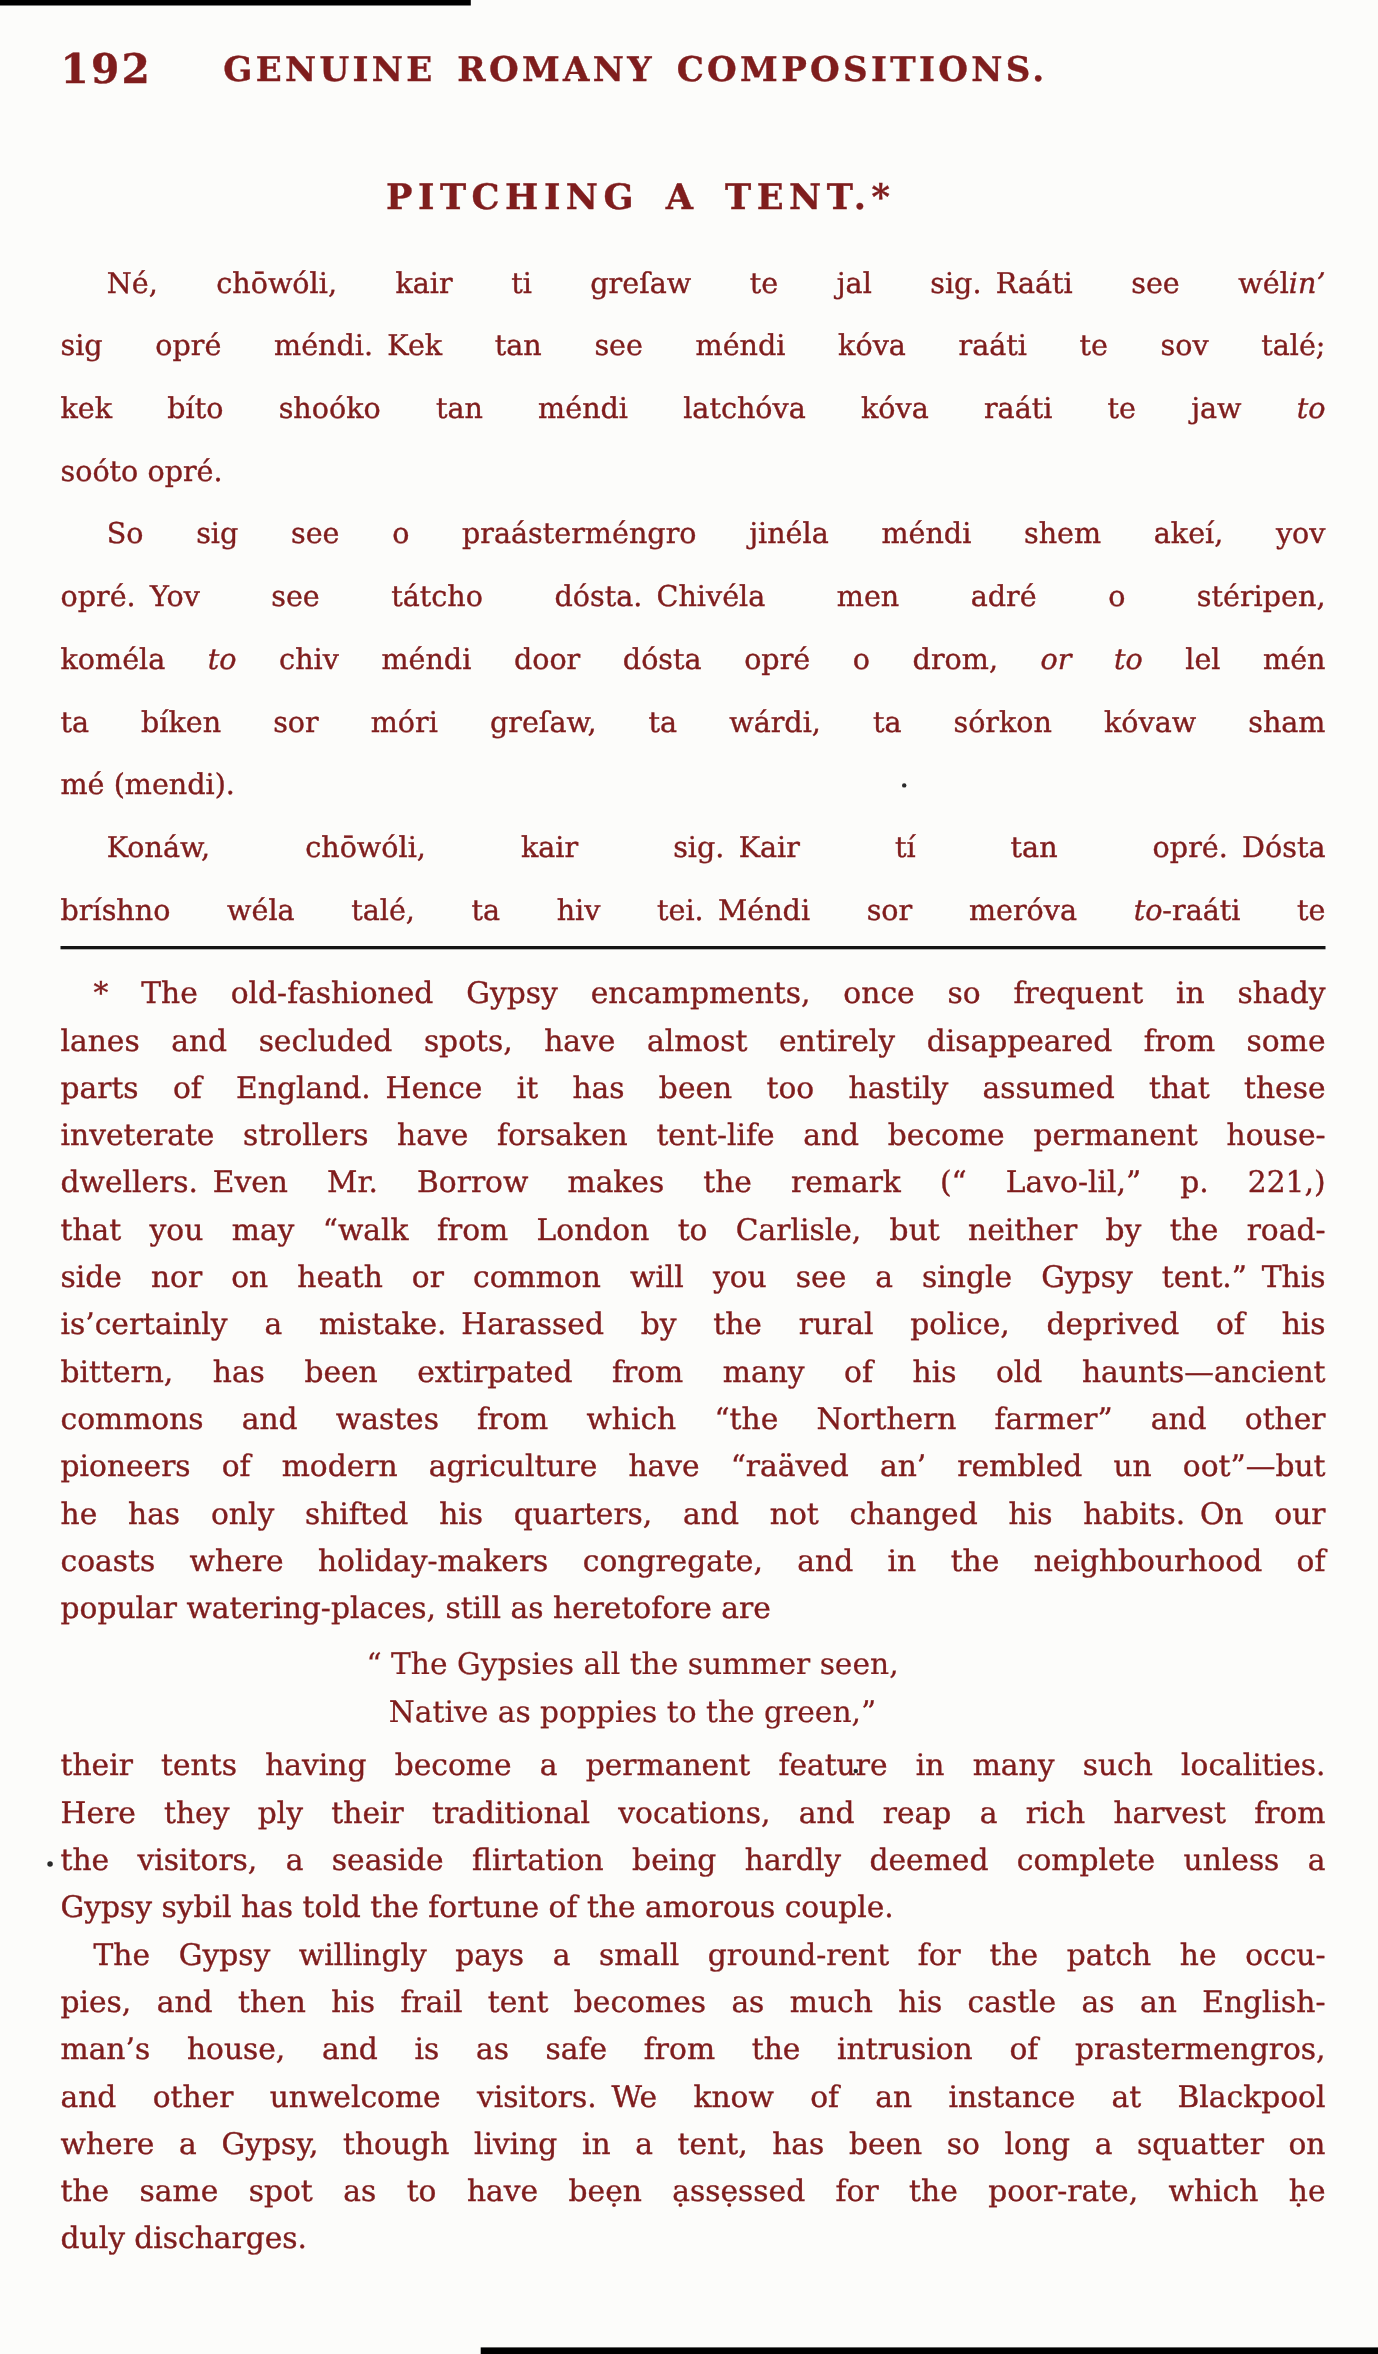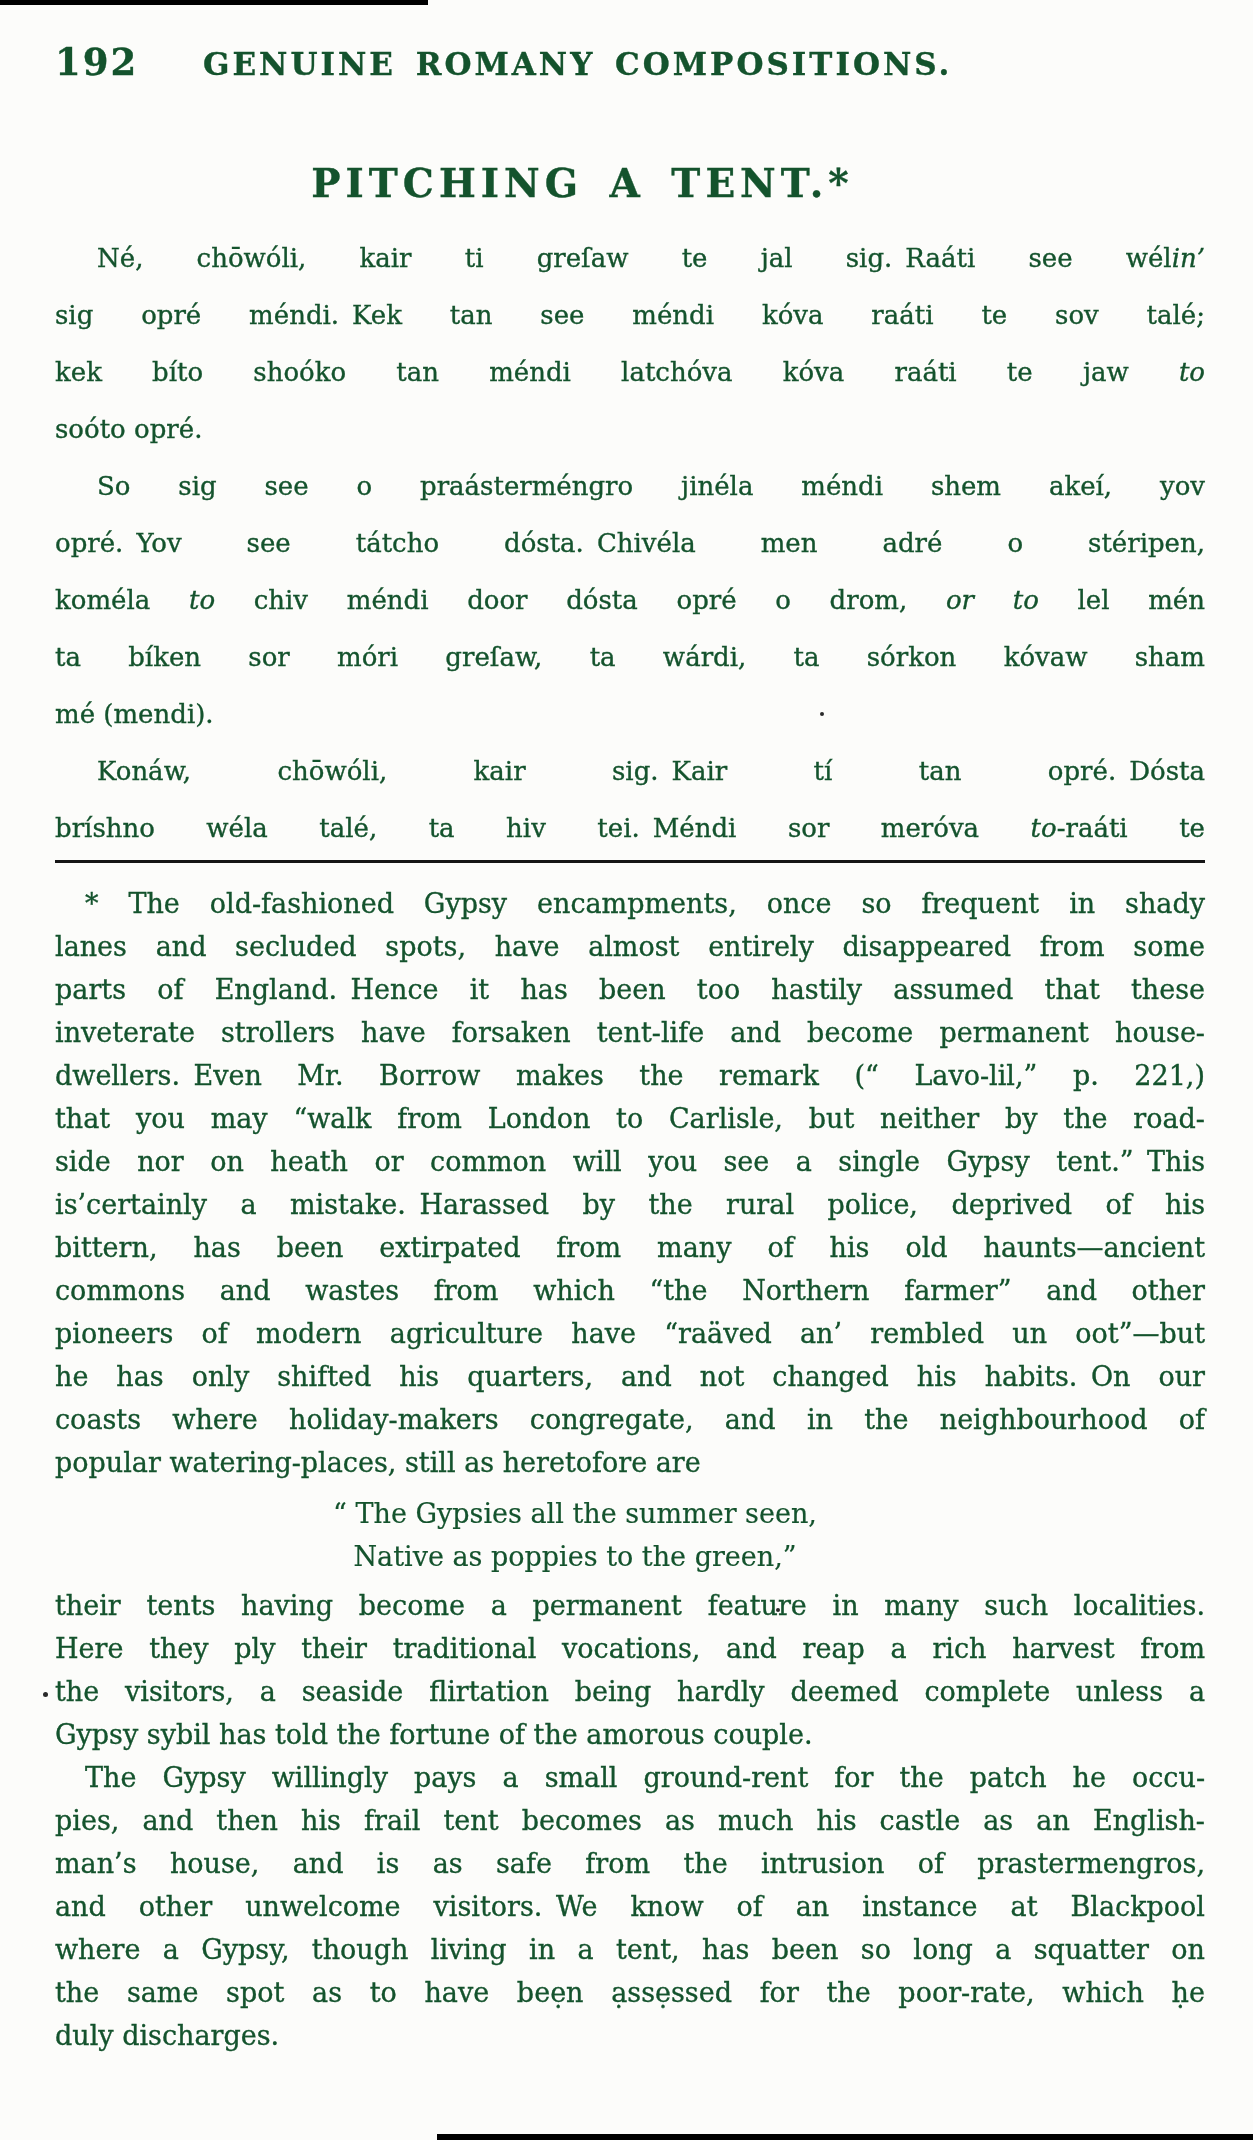--- a/index.html
+++ b/index.html
@@ -1,21 +1,21 @@
 <!DOCTYPE html>
 <html><head>
 <meta charset="utf-8">
 <style>
   html,body { margin:0; padding:0; background:#e8e8e4; }
   .page {
     position:relative;
     width:1253px; height:2140px;
     margin:0 auto;
     background:#fcfcfa;
-    color:#14532d;
+    color:#7f1d1d;
     font-family:"DejaVu Serif","Liberation Serif",serif;
     -webkit-text-stroke:0.35px currentColor;
     overflow:hidden;
   }
   
   .edge { position:absolute; background:#000; }
   .edge.top    { left:0; top:0; width:428px; height:5px; }
   .edge.bottom { left:437px; top:2134px; width:816px; height:6px; }
   .dot { position:absolute; width:5px; height:5px; border-radius:50%; background:#2a2a2a; }
   .dot.d1 { left:820px; top:712px; width:4px; height:4px; }
@@ -29,21 +29,21 @@
   }
   .runhead {
     position:absolute; left:203px; top:46px;
     font-size:31px; font-weight:bold; letter-spacing:3px;
     word-spacing:6px;
   }
   
   .title {
     position:absolute; left:55px; top:160px; width:1055px;
     margin:0; text-align:center;
-    font-size:39px; font-weight:bold; letter-spacing:5px; word-spacing:8px;
+    font-size:32px; font-weight:bold; letter-spacing:5px; word-spacing:8px;
   }
 
   
   .maintext {
     position:absolute; left:55px; top:230px; width:1150px;
     font-size:26px;
   }
   .maintext .line { height:57px; line-height:57px; }
 
   .line {

